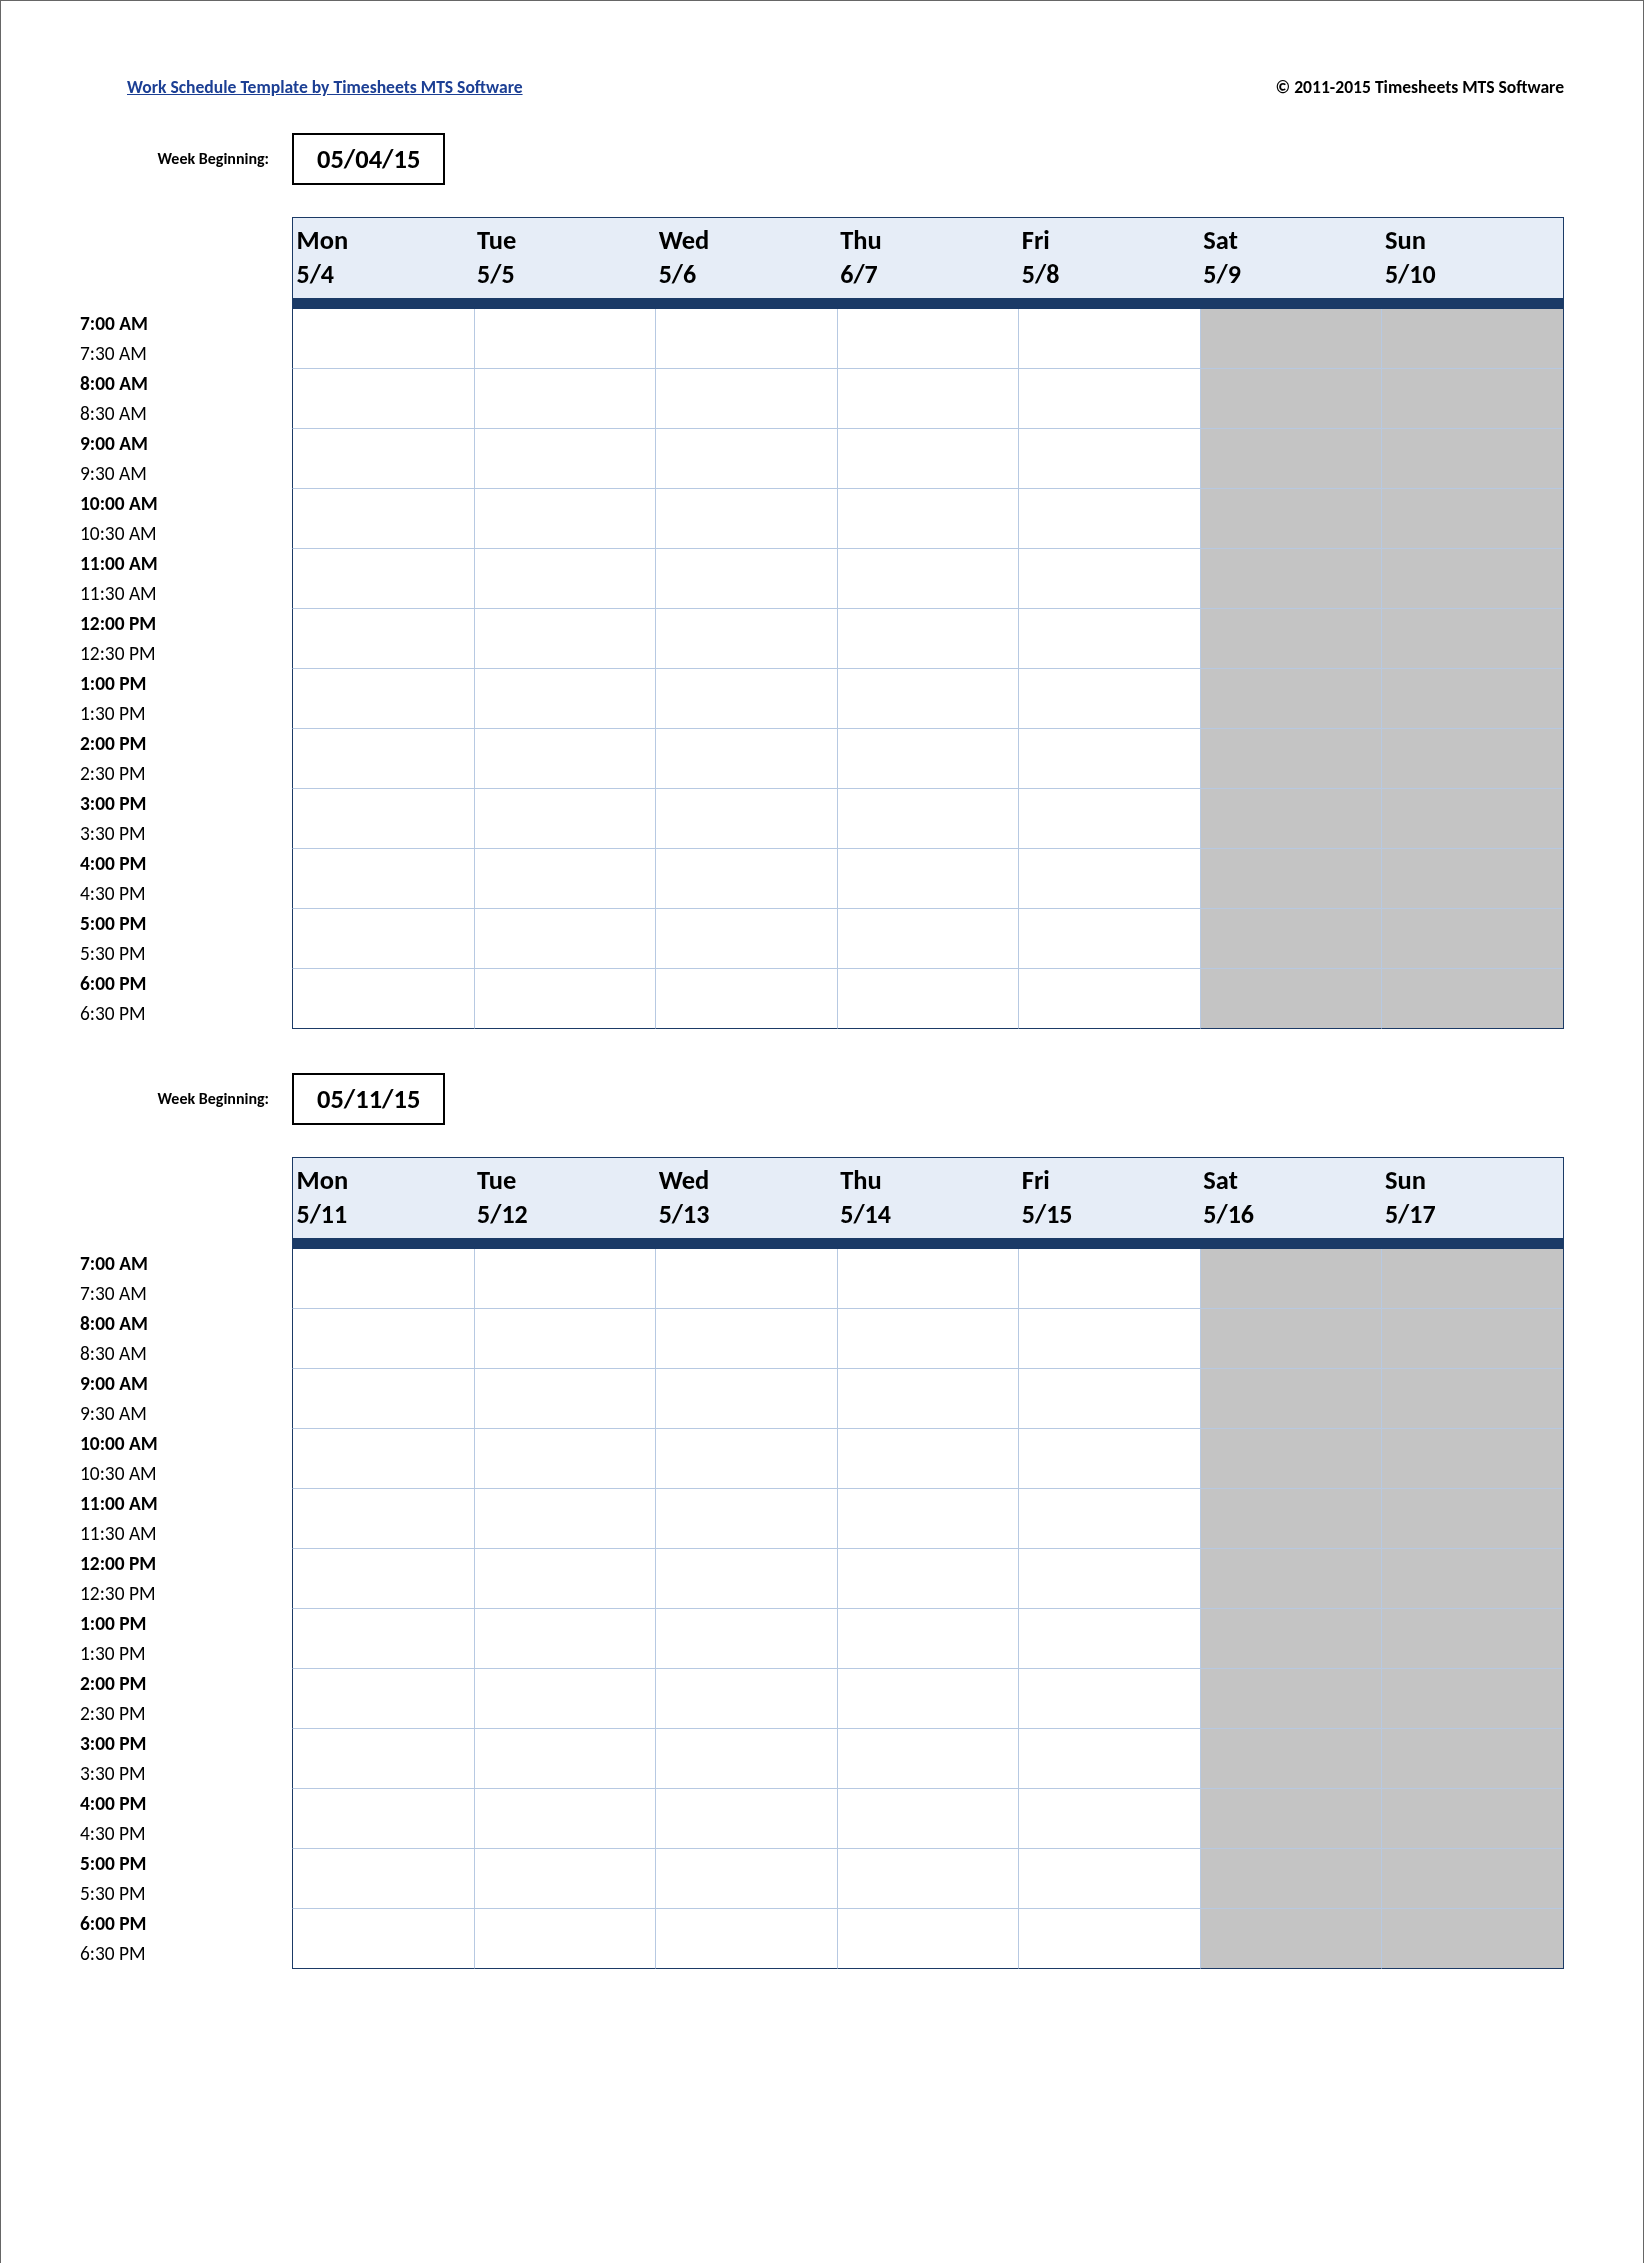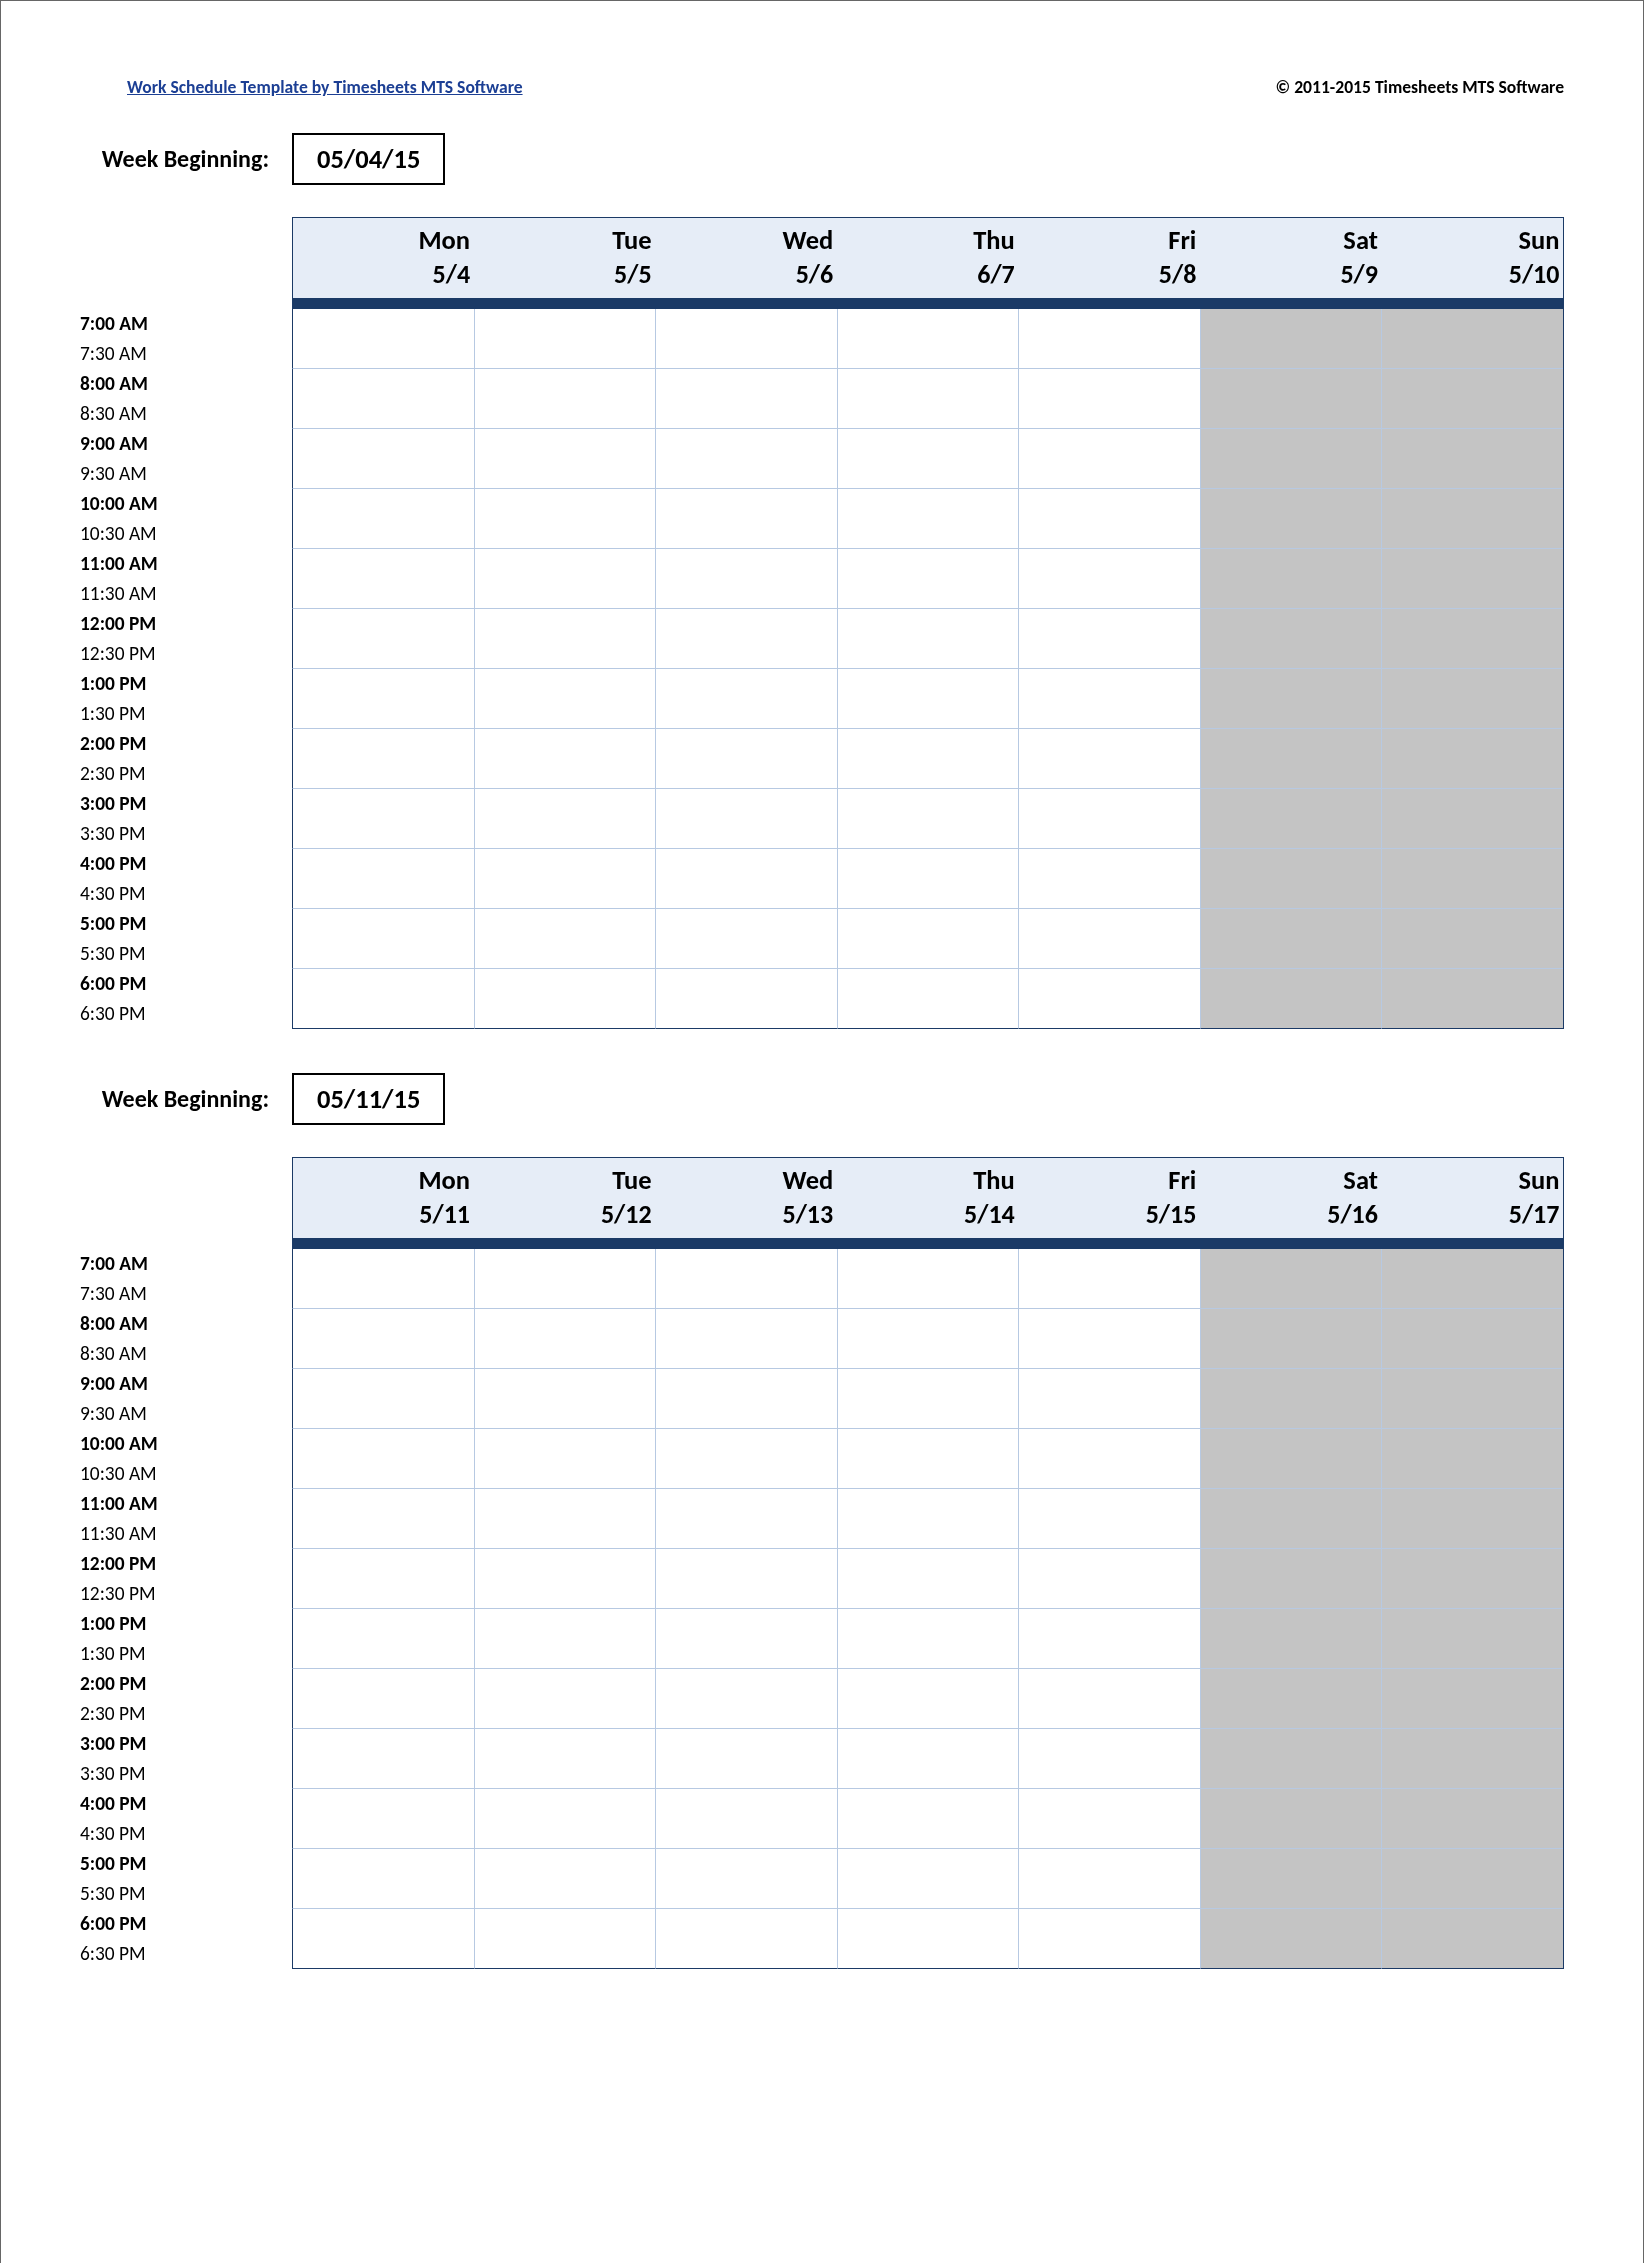--- a/index.html
+++ b/index.html
@@ -33,41 +33,41 @@
   }
   .sub-row a { color: #1c3f94; text-decoration: underline; font-weight: bold; }
   .sub-row .copyright { color: #000; font-weight: bold; }
   .week-begin-row {
     display: flex;
     align-items: center;
     margin-bottom: 32px;
   }
   .week-begin-label {
     font-weight: bold;
-    font-size: 24px;
+    font-size: 16px;
     width: 212px;
     text-align: right;
     padding-right: 23px;
   }
   .week-begin-box {
     border: 2.6px solid #000;
     font-weight: bold;
     font-size: 26.5px;
     padding: 8px 23px;
   }
   .schedule-wrap { margin-bottom: 44px; }
   .schedule {
     display: grid;
     grid-template-columns: 212px repeat(7, 1fr);
     border-right: 1.8px solid #1b3a66;
   }
   .head-blank { background: #fff; }
   .head-cell {
     background: #e6edf7;
-    text-align: right;
+    text-align: left;
     padding: 7px 3.5px 5.3px 3.5px;
     border-top: 1.8px solid #1b3a66;
   }
   .head-cell.first-col { border-left: 1.8px solid #1b3a66; }
   .head-day { font-weight: bold; font-size: 26.5px; line-height: 1.2; }
   .head-date { font-weight: bold; font-size: 26px; line-height: 1.4; }
   .sep-blank { background:#fff; height:10.6px; }
   .sep-cell  { background:#1b3a66; height:10.6px; }
   .sep-cell.first-col { border-left:1.8px solid #1b3a66; }
   .time-cell {

